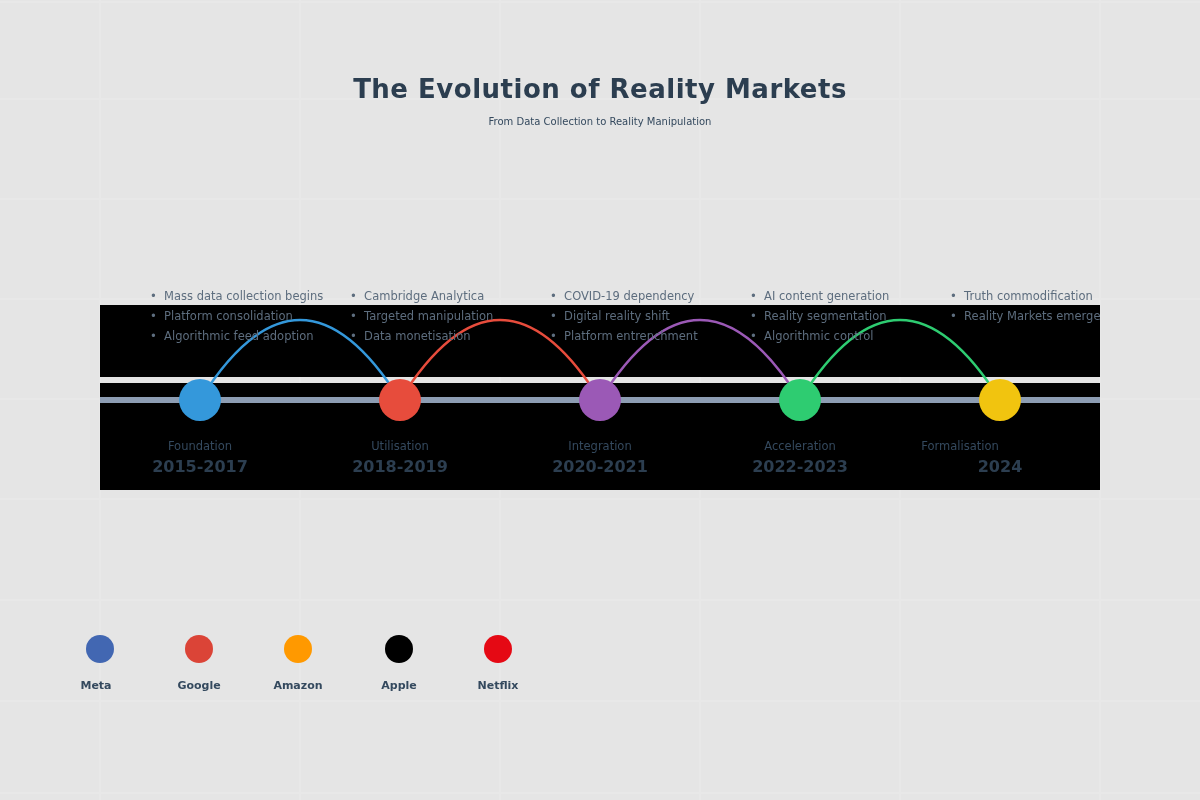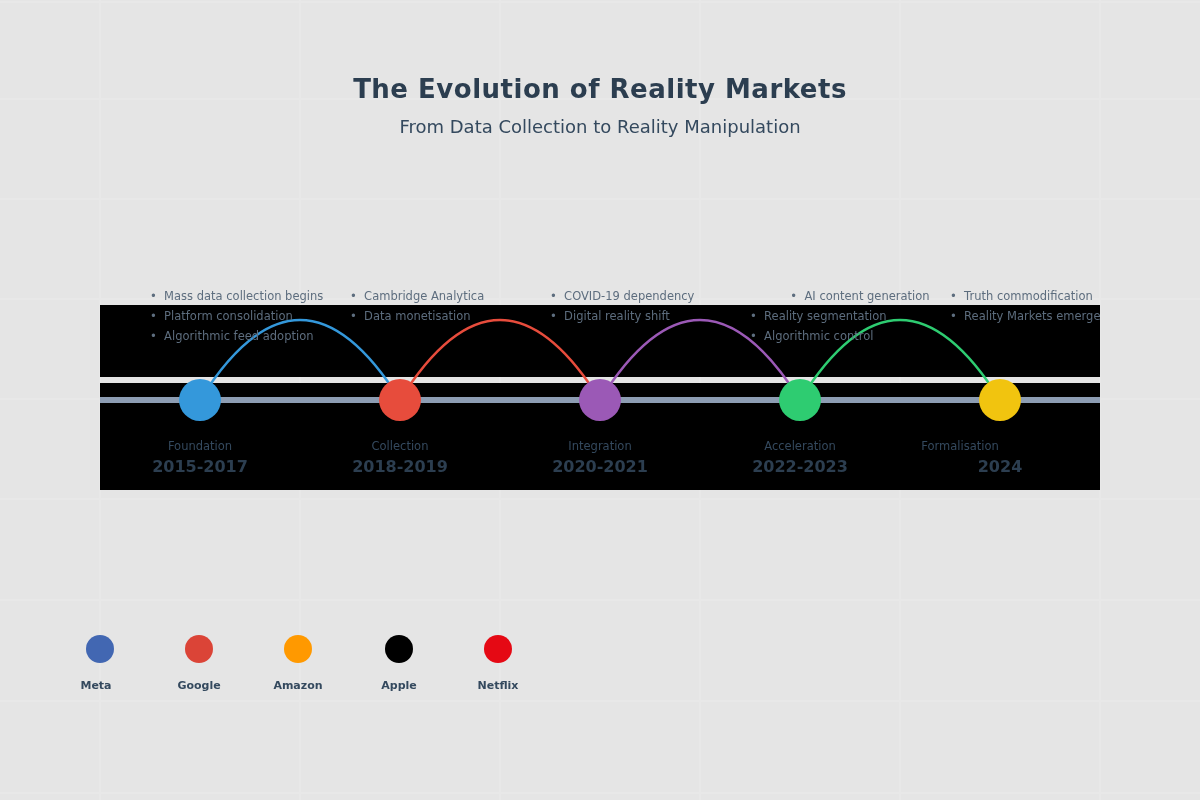--- a/index.html
+++ b/index.html
@@ -7,21 +7,21 @@
        font-family:"DejaVu Sans","Liberation Sans",sans-serif;}
   .stage{position:relative;width:1200px;height:800px;background:#e5e5e5;overflow:hidden;}
   .layer{position:absolute;left:0;top:0;width:1200px;height:800px;}
   .gv{position:absolute;top:0;width:2px;height:800px;background:#e8e8e8;}
   .gh{position:absolute;left:0;width:1200px;height:2px;background:#e8e8e8;}
   .band{position:absolute;background:#000;}
   svg{position:absolute;left:0;top:0;}
   .chart-title{position:absolute;left:0;top:74px;width:1200px;text-align:center;
     font-size:26px;font-weight:bold;color:#2c3e50;letter-spacing:0.5px;}
   .chart-subtitle{position:absolute;left:0;top:116px;width:1200px;text-align:center;
-    font-size:18px;color:#34495e;}
+    font-size:10px;color:#34495e;}
   .bullets{position:absolute;width:220px;}
   .bullet{font-size:11.5px;line-height:20px;color:#5d6d7e;white-space:nowrap;}
   .bullet::before{content:"\2022\00a0\00a0";}
   .m-name{position:absolute;transform:translateX(-50%);font-size:11.5px;line-height:15px;
     color:#34495e;white-space:nowrap;}
   .m-years{position:absolute;transform:translateX(-50%);font-size:16px;line-height:15px;
     font-weight:bold;color:#2c3e50;white-space:nowrap;}
   .c-label{position:absolute;transform:translateX(-50%);font-size:11px;line-height:14px;
     font-weight:bold;color:#34495e;white-space:nowrap;}
 </style>
@@ -72,32 +72,34 @@
     <div class="chart-subtitle">From Data Collection to Reality Manipulation</div>
   <div class="bullets" style="left: 150px; top: 286px;">
         <div class="bullet" style="color: rgb(93, 109, 126);">Mass data collection begins</div>
         <div class="bullet" style="color: rgb(93, 109, 126);">Platform consolidation</div>
         <div class="bullet" style="color: rgb(93, 109, 126);">Algorithmic feed adoption</div>
       </div>
       <div class="m-name" style="left: 200px; top: 439px; color: rgb(52, 73, 94);">Foundation</div>
       <div class="m-years" style="left: 200px; top: 459px; color: rgb(44, 62, 80);">2015-2017</div>
       <div class="bullets" style="left: 350px; top: 286px;">
         <div class="bullet" style="color: rgb(93, 109, 126);">Cambridge Analytica</div>
+        <div class="bullet" style="color: rgb(93, 109, 126);">Targeted manipulation</div>
         <div class="bullet" style="color: rgb(93, 109, 126);">Data monetisation</div>
       </div>
-      <div class="m-name" style="left: 400px; top: 439px; color: rgb(52, 73, 94);">Collection</div>
+      <div class="m-name" style="left: 400px; top: 439px; color: rgb(52, 73, 94);">Utilisation</div>
       <div class="m-years" style="left: 400px; top: 459px; color: rgb(44, 62, 80);">2018-2019</div>
       <div class="bullets" style="left: 550px; top: 286px;">
         <div class="bullet" style="color: rgb(93, 109, 126);">COVID-19 dependency</div>
         <div class="bullet" style="color: rgb(93, 109, 126);">Digital reality shift</div>
+        <div class="bullet" style="color: rgb(93, 109, 126);">Platform entrenchment</div>
       </div>
       <div class="m-name" style="left: 600px; top: 439px; color: rgb(52, 73, 94);">Integration</div>
       <div class="m-years" style="left: 600px; top: 459px; color: rgb(44, 62, 80);">2020-2021</div>
       <div class="bullets" style="left: 750px; top: 286px;">
-        <div class="bullet" style="color: rgb(93, 109, 126); text-align: center;">AI content generation</div>
+        <div class="bullet" style="color: rgb(93, 109, 126);">AI content generation</div>
         <div class="bullet" style="color: rgb(93, 109, 126);">Reality segmentation</div>
         <div class="bullet" style="color: rgb(93, 109, 126);">Algorithmic control</div>
       </div>
       <div class="m-name" style="left: 800px; top: 439px; color: rgb(52, 73, 94);">Acceleration</div>
       <div class="m-years" style="left: 800px; top: 459px; color: rgb(44, 62, 80);">2022-2023</div>
       <div class="bullets" style="left: 950px; top: 286px;">
         <div class="bullet" style="color: rgb(93, 109, 126);">Truth commodification</div>
         <div class="bullet" style="color: rgb(93, 109, 126);">Reality Markets emerge</div>
       </div>
       <div class="m-name" style="left: 960px; top: 439px; color: rgb(52, 73, 94);">Formalisation</div>

